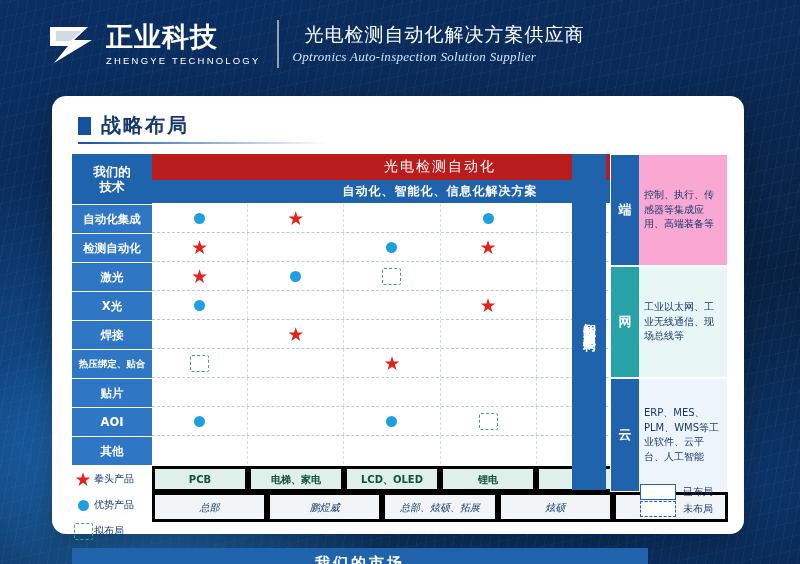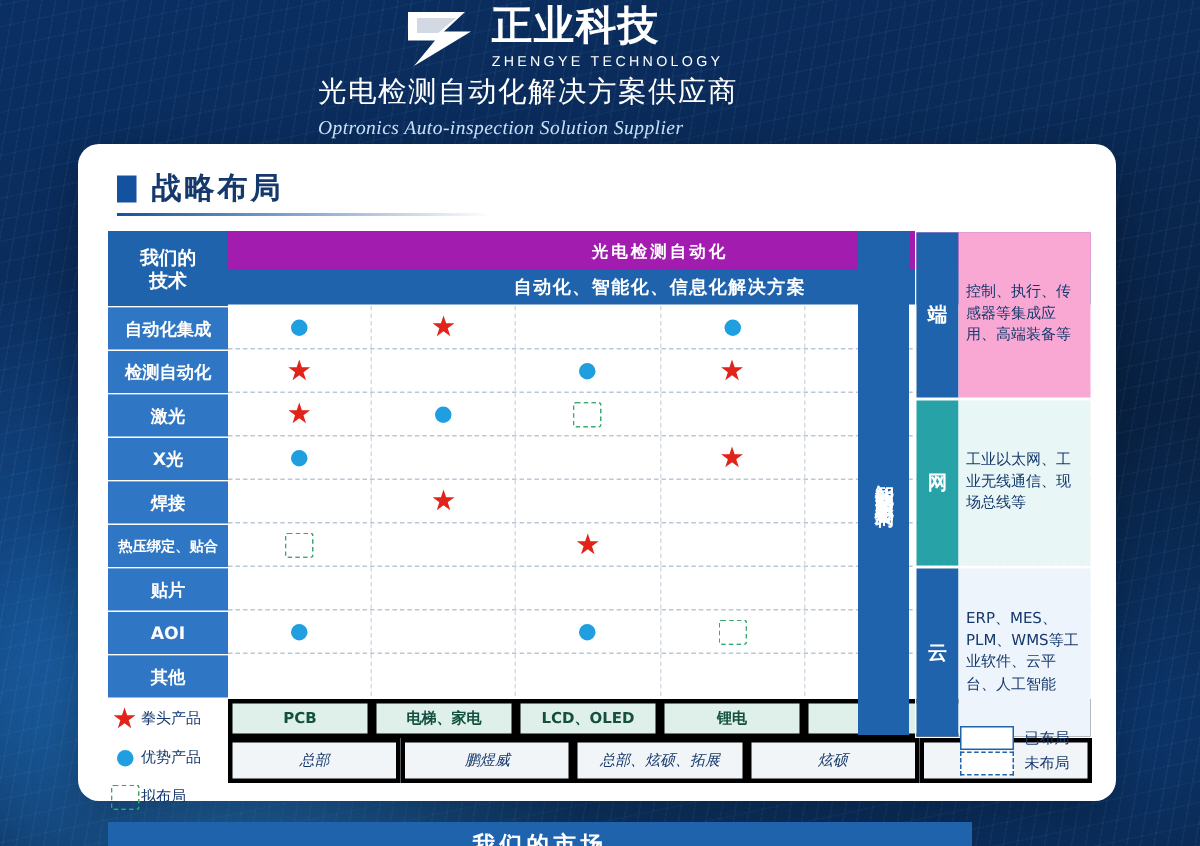--- a/index.html
+++ b/index.html
@@ -25,21 +25,21 @@
     opacity:.9;
   }
   .bg-glow{
     position:absolute;left:-60px;bottom:-120px;width:460px;height:380px;
     background:radial-gradient(closest-side, rgba(60,160,240,.40), rgba(60,160,240,0));
     filter:blur(2px);
   }
   
   .header{
     position:absolute;left:0;top:0;width:704px;height:88px;
-    display:flex;align-items:center;flex-direction:column;
+    display:flex;align-items:center;
   }
   .logo-wrap{display:flex;align-items:center;margin-left:44px;}
   .logo-mark{
     width:54px;height:50px;position:relative;margin-right:8px;
   }
   .logo-mark svg{display:block;}
   .logo-cn{
     font-size:27px;font-weight:bold;color:#ffffff;letter-spacing:1px;
     line-height:1;
     font-family:"DejaVu Sans","Liberation Sans",sans-serif;
@@ -48,20 +48,21 @@
     font-size:9.5px;color:#ffffff;letter-spacing:2.2px;margin-top:5px;
     font-family:"Liberation Sans",sans-serif;
   }
   .logo-text{display:flex;flex-direction:column;justify-content:center;}
   .divider-v{
     width:2px;height:48px;background:rgba(255,255,255,.55);margin:0 14px 0 16px;
   }
   .slogan-cn{
     font-size:19px;color:#ffffff;letter-spacing:1px;line-height:1.25;
     font-family:"DejaVu Sans","Liberation Sans",sans-serif;
+    margin-left:12px;
   }
   .slogan-en{
     font-size:13px;color:#cfe6ff;letter-spacing:.3px;margin-top:3px;
     font-family:"Liberation Serif",serif;font-style:italic;
   }
   
   .card{
     position:absolute;left:52px;top:96px;width:692px;height:438px;
     background:#ffffff;border-radius:14px;
     box-shadow:0 10px 30px rgba(0,0,0,.28);
@@ -93,21 +94,21 @@
   }
   .lcell.sub{background:#2f77c4;}
   .lhead{
     height:50px;background:#1f63ad;color:#fff;font-size:12.5px;font-weight:bold;
     display:flex;align-items:center;justify-content:center;text-align:center;
     line-height:1.2;border-bottom:1px solid #fff;
   }
   
   .mcol{flex:1 1 auto;}
   .m-top{
-    height:26px;background:#a21caf;color:#fff;font-size:11px;font-weight:bold;
+    height:26px;background:#b91c1c;color:#fff;font-size:14px;font-weight:normal;
     display:flex;align-items:center;justify-content:center;letter-spacing:2px;
   }
   .m-sub{
     height:23px;background:#1f63ad;color:#fff;font-size:12px;font-weight:bold;
     display:flex;align-items:center;justify-content:center;letter-spacing:1px;
     border-bottom:1px solid #fff;
   }
   .grid-row{display:flex;height:28px;border-bottom:1px dashed #b9c7d6;}
   .gc{
     flex:1 1 0;display:flex;align-items:center;justify-content:center;

